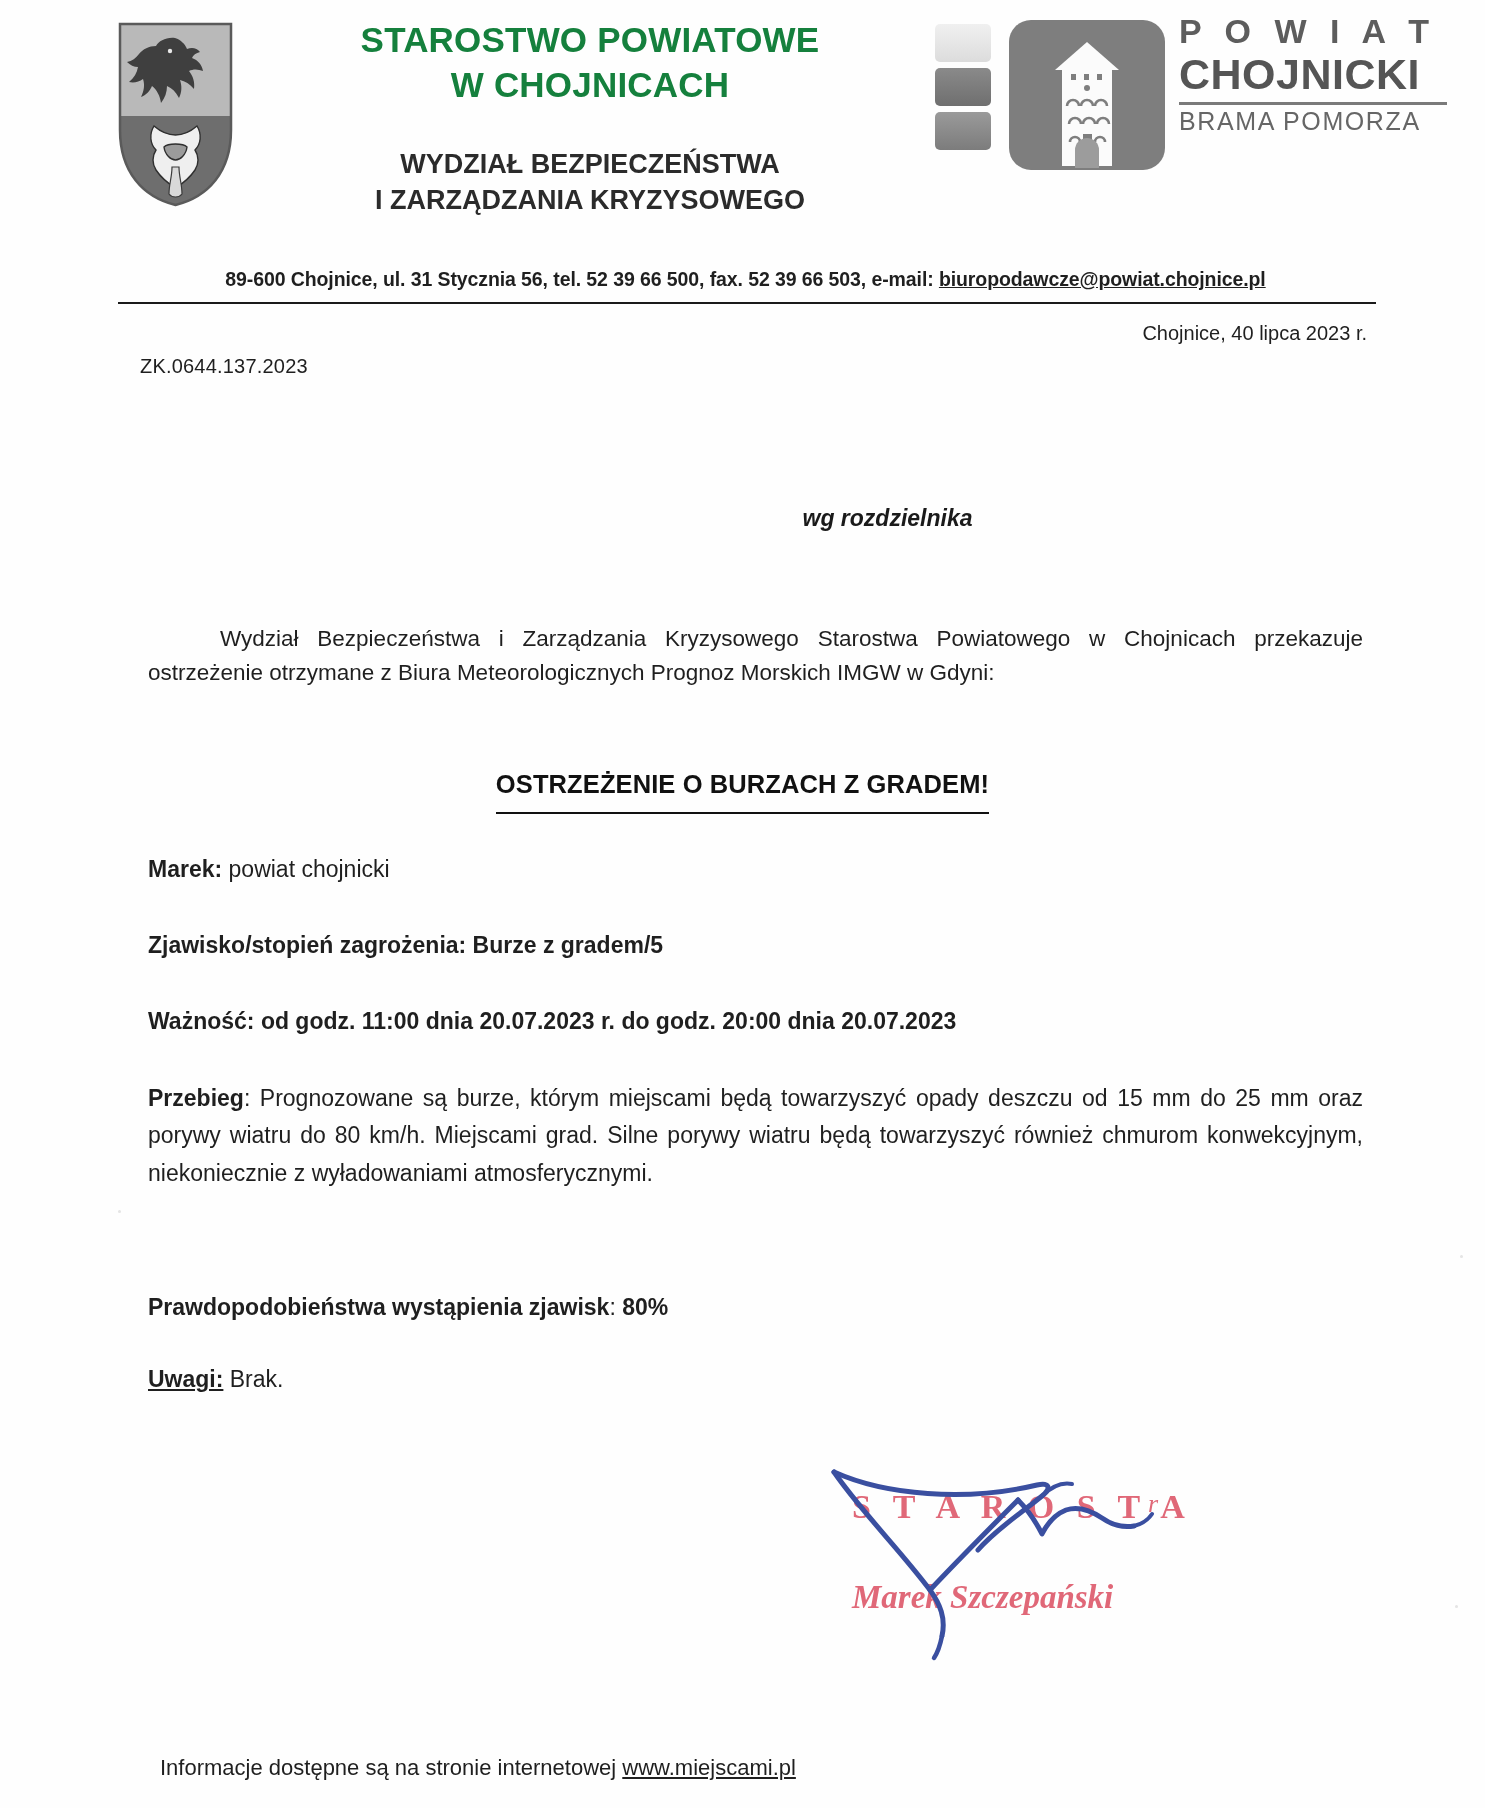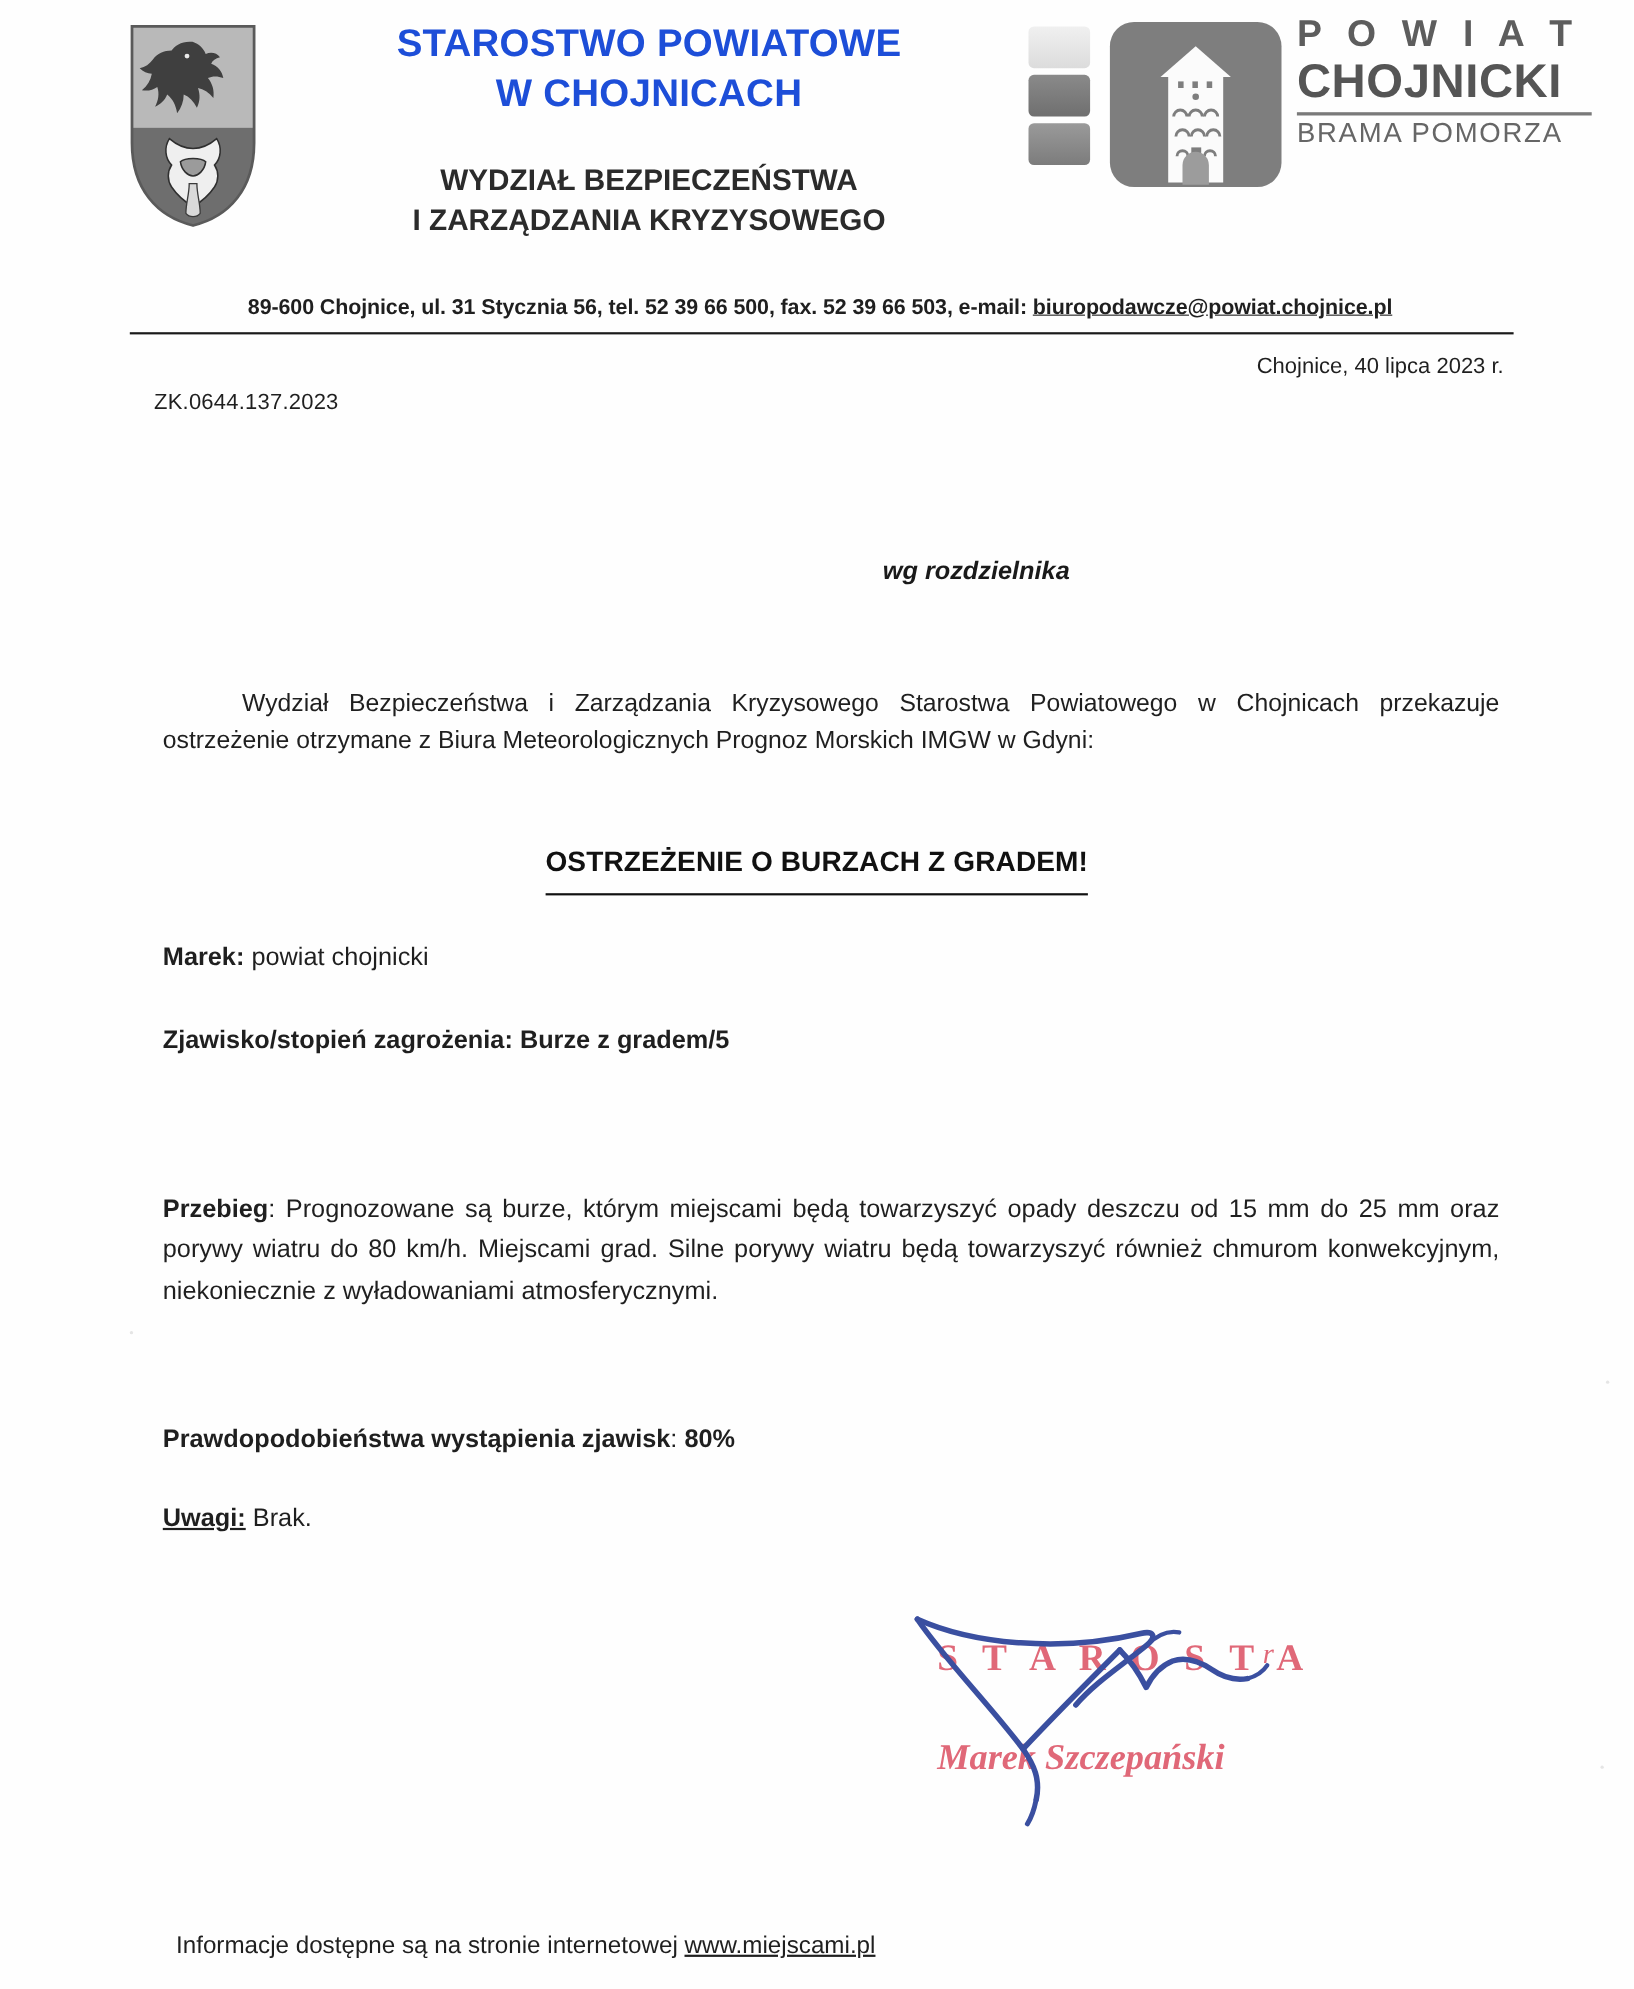--- a/index.html
+++ b/index.html
@@ -44,21 +44,21 @@
     left: 300px;
     top: 18px;
     width: 580px;
     text-align: center;
   }
   .office-title .l1 {
     font-size: 35px;
     font-weight: bold;
     letter-spacing: 0.2px;
     line-height: 1.28;
-    color: #1d4ed8;
+    color: #15803d;
     font-family: "Liberation Sans", sans-serif;
   }
   .office-title .l2 {
     margin-top: 39px;
     font-size: 27px;
     font-weight: bold;
     line-height: 1.33;
     color: #2b2b2b;
   }
 
@@ -358,20 +358,23 @@
   </div>
 
   <div class="field f-obszar">
     <b>Marek:</b><span> powiat chojnicki</span>
   </div>
 
   <div class="field f-zjawisko">
     <b>Zjawisko/stopień zagrożenia: Burze z gradem/5</b>
   </div>
 
+  <div class="field f-waznosc">
+    <b>Ważność: od godz. 11:00 dnia 20.07.2023 r. do godz. 20:00 dnia 20.07.2023</b>
+  </div>
 
   <div class="field f-przebieg">
     <b>Przebieg</b><span>:</span><span>   Prognozowane są burze, którym miejscami będą towarzyszyć opady deszczu od 15 mm do 25 mm oraz porywy wiatru do 80 km/h. Miejscami grad. Silne porywy wiatru będą towarzyszyć również chmurom konwekcyjnym, niekoniecznie z wyładowaniami atmosferycznymi.</span>
   </div>
 
   <div class="field f-prawd">
     <b>Prawdopodobieństwa wystąpienia zjawisk</b><span>: </span><b>80%</b>
   </div>
 
   <div class="field f-uwagi">

